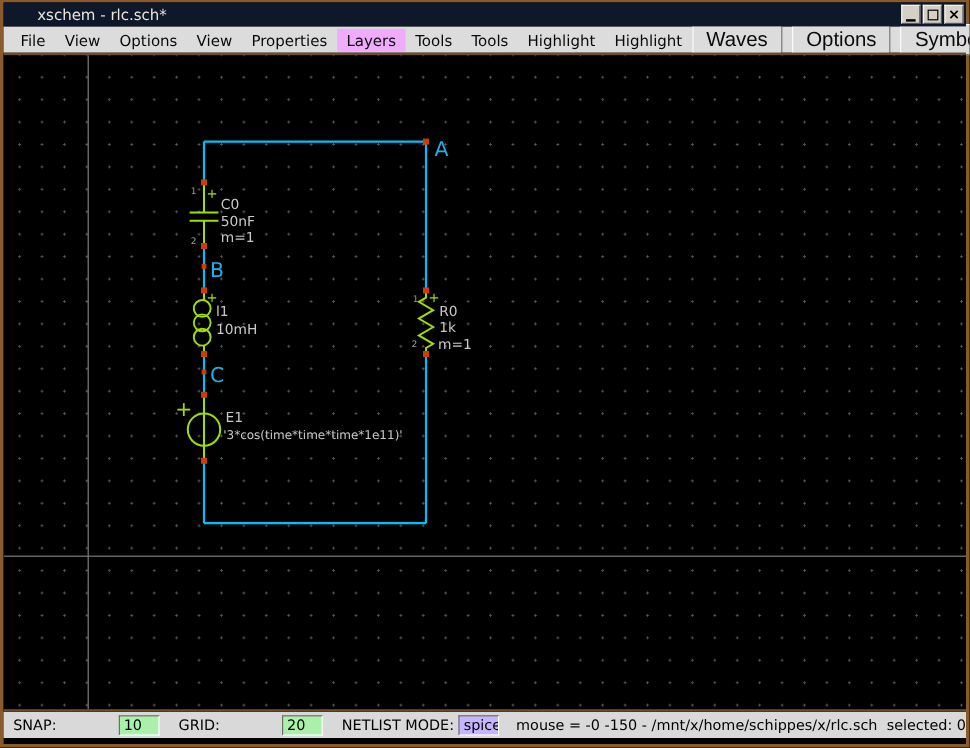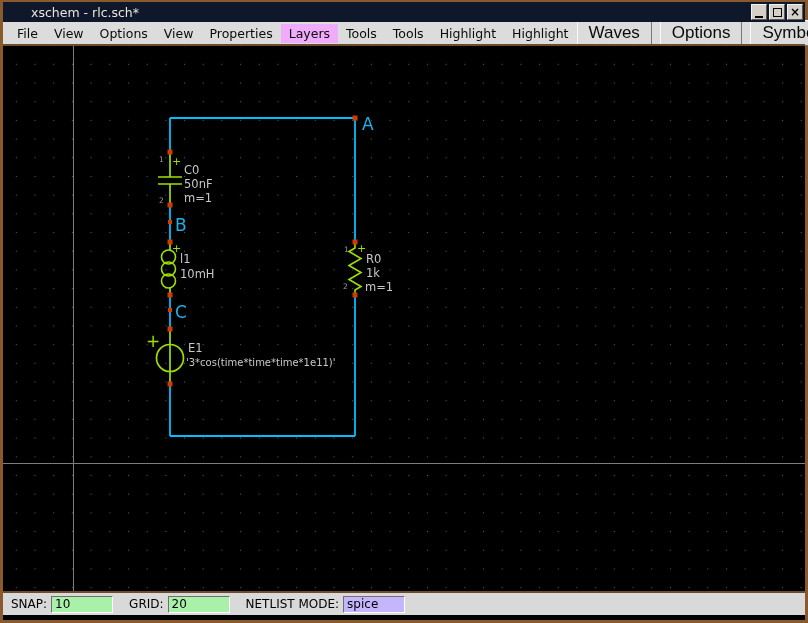--- a/index.html
+++ b/index.html
@@ -49,21 +49,21 @@
     font-size:12px;color:#000;padding-left:8px;
   }
   .sb-label{margin-right:4px;white-space:pre;}
   .entry{
     display:inline-block;width:62px;height:17px;font-size:12px;line-height:15px;
     border:1px solid;border-color:#6f6f6f #ffffff #ffffff #6f6f6f;
     padding:0 3px;overflow:hidden;
   }
   .entry.green{background:#a9f0a9;}
   .entry.grey{background:#c4b5fd;}
-  .gap16{margin-right:16px;}
+  .gap16{margin-right:16px;margin-left:48px;}
   .gap12{margin-right:10px;}
   .sb-info{white-space:pre;margin-left:4px;}
   text{font-family:"DejaVu Sans","Liberation Sans",sans-serif;}
   .comp-text{fill:#c8c8c8;font-size:11.5px;}
   .expr-text{fill:#c8c8c8;font-size:10px;}
   .pin-num{fill:#9a9a9a;font-size:7.5px;}
   .node-label{fill:#1fb0e8;font-size:17px;}
   .plus-small{fill:#a0e000;font-size:11px;}
   .plus-big{fill:#a0e000;font-size:17px;}
 </style>
@@ -183,15 +183,16 @@
     </svg>
   </div>
 
   <div class="statusbar">
     <span class="sb-label">SNAP:</span>
     <span class="entry green gap16">10</span>
     <span class="sb-label">GRID:</span>
     <span class="entry green gap16">20</span>
     <span class="sb-label">NETLIST MODE:</span>
     <span class="entry grey gap12">spice</span>
+    <span class="sb-info">mouse = -0 -150 - /mnt/x/home/schippes/x/rlc.sch  selected: 0</span>
   </div>
 
 </div>
 
 </body></html>

